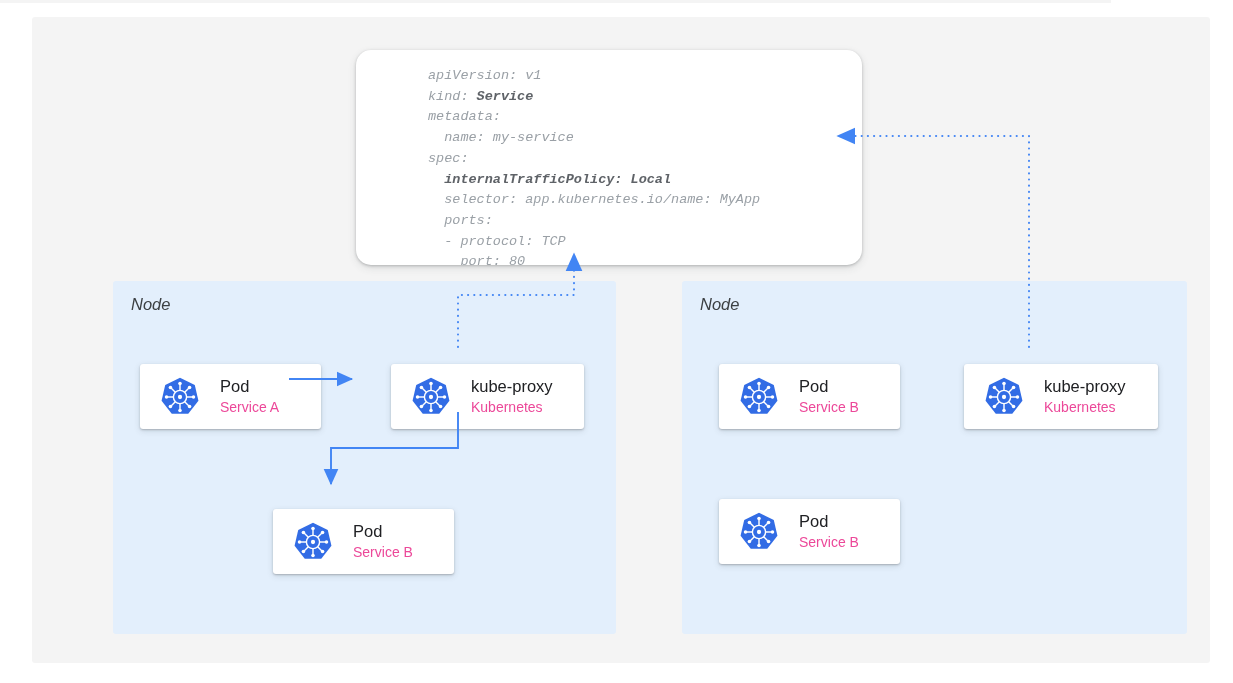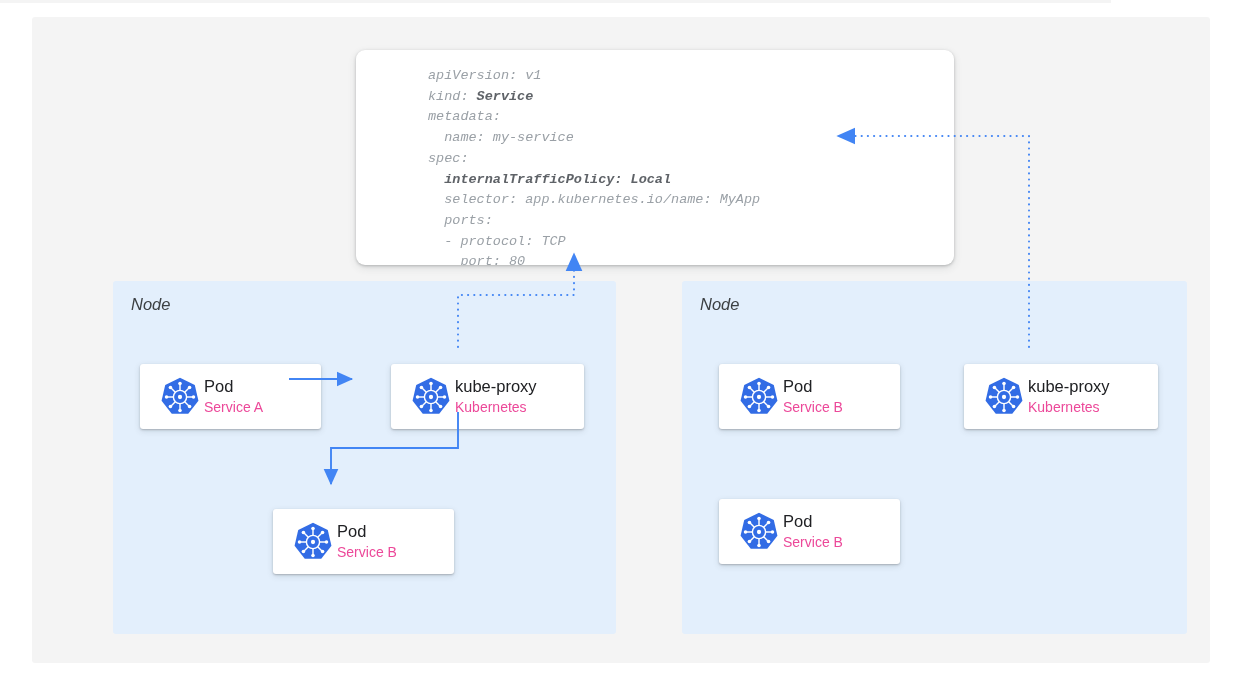--- a/index.html
+++ b/index.html
@@ -30,24 +30,24 @@
     width: 1178px;
     height: 646px;
     background: #f4f4f4;
     border-radius: 3px;
   }
   
   .yaml-card {
     position: absolute;
     left: 324px;
     top: 33px;
-    width: 598px;
+    width: 506px;
     height: 215px;
     background: #ffffff;
-    border-radius: 9px;
+    border-radius: 15px;
     box-shadow: 0 1px 3px rgba(60,64,67,0.30), 0 3px 8px rgba(60,64,67,0.12);
     box-sizing: border-box;
     overflow: hidden;
   }
   .yaml-code {
     position: absolute;
     left: 72px;
     top: 16px;
     font-family: "Liberation Mono", "DejaVu Sans Mono", monospace;
     font-style: italic;
@@ -89,21 +89,21 @@
     align-items: center;
   }
   .card .k8s-icon {
     flex: 0 0 auto;
     margin-left: 18px;
     width: 44px;
     height: 44px;
     display: block;
   }
   .card .card-text {
-    margin-left: 2px;
+    margin-left: 18px;
     display: flex;
     flex-direction: column;
     justify-content: center;
   }
   .card .card-title {
     font-size: 16.5px;
     color: #202124;
     line-height: 21px;
     white-space: nowrap;
   }

